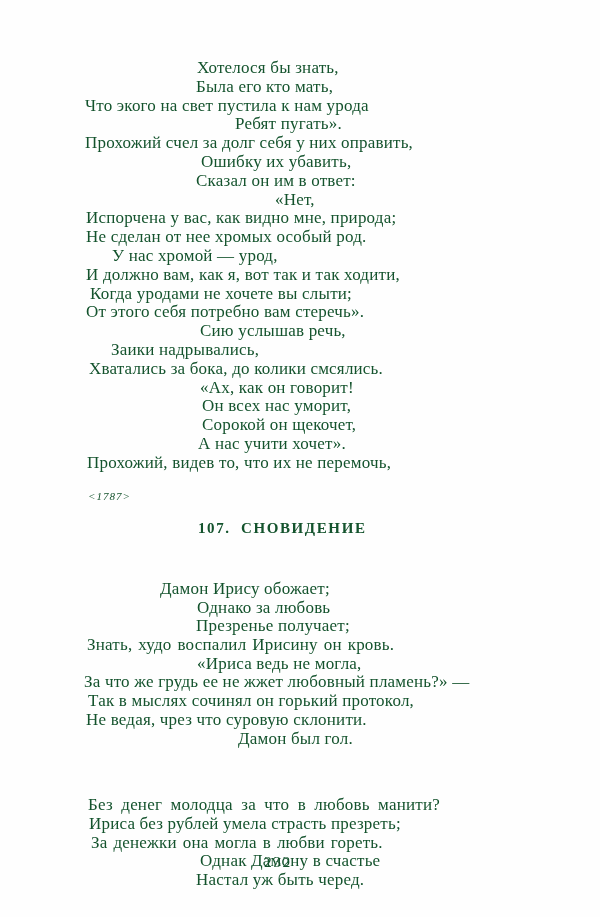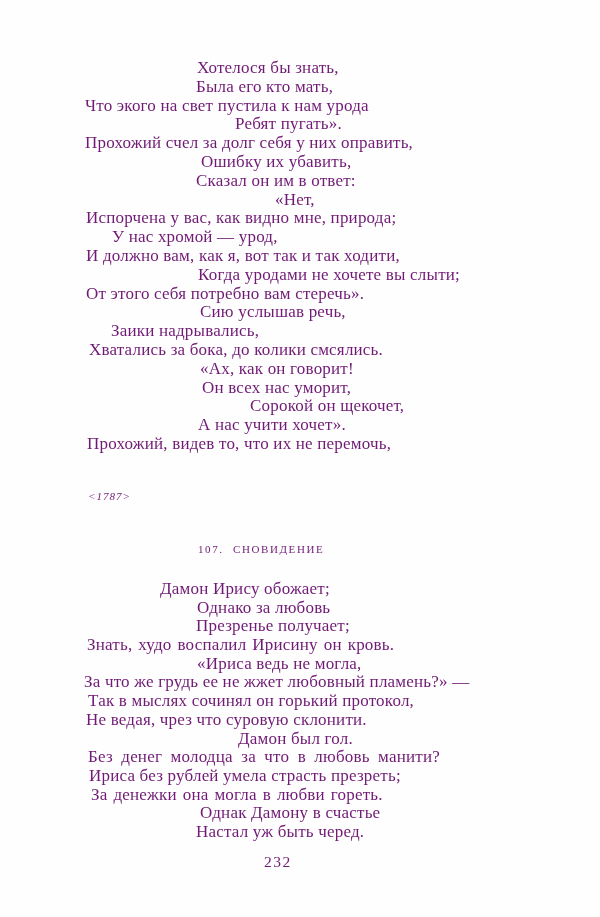--- a/index.html
+++ b/index.html
@@ -6,21 +6,21 @@
   html, body { width: 600px; }
   body {
     background: #ffffff;
     font-family: "Liberation Serif", "DejaVu Serif", serif;
   }
   .page {
     position: relative;
     width: 600px;
     height: 917px;
     background: #fefefe;
-    color: #701a75;
+    color: #14532d;
     overflow: hidden;
   }
   .poem { position: absolute; left: 0; width: 100%; }
   .poem1 { top: 59px; }
   .poem2 { top: 580px; }
   .line {
     font-size: 17px;
     height: 18.8px;
     line-height: 18.8px;
     white-space: nowrap;
@@ -30,24 +30,24 @@
   .date {
     position: absolute;
     top: 490px;
     left: 88px;
     font-style: italic;
     font-size: 11px;
     letter-spacing: 1px;
   }
   .heading {
     position: absolute;
-    top: 543px;
+    top: 520px;
     left: 198px;
-    font-size: 11px;
-    font-weight: normal;
+    font-size: 15px;
+    font-weight: bold;
     letter-spacing: 1.6px;
     word-spacing: 5px;
     white-space: nowrap;
   }
   .pagenum {
     position: absolute;
     top: 853px;
     left: 264px;
     font-size: 15.5px;
     letter-spacing: 1.5px;
@@ -61,49 +61,50 @@
   <div class="poem poem1">
       <div class="line" style="padding-left: 197px;">Хотелося бы знать,</div>
       <div class="line" style="padding-left: 196px;">Была его кто мать,</div>
       <div class="line" style="padding-left: 85px;">Что экого на свет пустила к нам урода</div>
       <div class="line" style="padding-left: 235px;">Ребят пугать».</div>
       <div class="line" style="padding-left: 85px;">Прохожий счел за долг себя у них оправить,</div>
       <div class="line" style="padding-left: 201px;">Ошибку их убавить,</div>
       <div class="line" style="padding-left: 196px;">Сказал он им в ответ:</div>
       <div class="line" style="padding-left: 275px;">«Нет,</div>
       <div class="line" style="padding-left: 86px;">Испорчена у вас, как видно мне, природа;</div>
+      <div class="line" style="padding-left: 86px;">Не сделан от нее хромых особый род.</div>
       <div class="line" style="padding-left: 112px;">У нас хромой — урод,</div>
       <div class="line" style="padding-left: 86px;">И должно вам, как я, вот так и так ходити,</div>
-      <div class="line" style="padding-left: 58px; text-align: center;">Когда уродами не хочете вы слыти;</div>
+      <div class="line" style="padding-left: 90px;">Когда уродами не хочете вы слыти;</div>
       <div class="line" style="padding-left: 86px;">От этого себя потребно вам стеречь».</div>
       <div class="line" style="padding-left: 200px;">Сию услышав речь,</div>
       <div class="line" style="padding-left: 111px;">Заики надрывались,</div>
       <div class="line" style="padding-left: 89px;">Хватались за бока, до колики смсялись.</div>
       <div class="line" style="padding-left: 200px;">«Ах, как он говорит!</div>
       <div class="line" style="padding-left: 202px;">Он всех нас уморит,</div>
-      <div class="line" style="padding-left: 202px; margin-left: 48px;">Сорокой он щекочет,</div>
+      <div class="line" style="padding-left: 202px;">Сорокой он щекочет,</div>
       <div class="line" style="padding-left: 198px;">А нас учити хочет».</div>
       <div class="line" style="padding-left: 87px;">Прохожий, видев то, что их не перемочь,</div>
     </div>
 
   <div class="date">&lt;1787&gt;</div>
 
   <div class="heading">107. СНОВИДЕНИЕ</div>
 
   <div class="poem poem2">
       <div class="line" style="padding-left: 160px;">Дамон Ирису обожает;</div>
       <div class="line" style="padding-left: 197px;">Однако за любовь</div>
       <div class="line" style="padding-left: 196px;">Презренье получает;</div>
       <div class="line" style="padding-left: 87px; word-spacing: 1.5px;">Знать, худо воспалил Ирисину он кровь.</div>
       <div class="line" style="padding-left: 197px;">«Ириса ведь не могла,</div>
       <div class="line" style="padding-left: 84px;">За что же грудь ее не жжет любовный пламень?» —</div>
       <div class="line" style="padding-left: 88px;">Так в мыслях сочинял он горький протокол,</div>
       <div class="line" style="padding-left: 86px;">Не ведая, чрез что суровую склонити.</div>
       <div class="line" style="padding-left: 238px;">Дамон был гол.</div>
-      <div class="line" style="padding-left: 88px; word-spacing: 4px;">Без денег молодца за что в любовь манити?</div>
+      <div class="line" style="padding-left: 88px; word-spacing: 4px; margin-top: 48px;">Без денег молодца за что в любовь манити?</div>
       <div class="line" style="padding-left: 89px;">Ириса без рублей умела страсть презреть;</div>
       <div class="line" style="padding-left: 91px; word-spacing: 1.5px;">За денежки она могла в любви гореть.</div>
       <div class="line" style="padding-left: 200px;">Однак Дамону в счастье</div>
       <div class="line" style="padding-left: 196px;">Настал уж быть черед.</div>
     </div>
 
   <div class="pagenum">232</div>
 
 </div>
 

